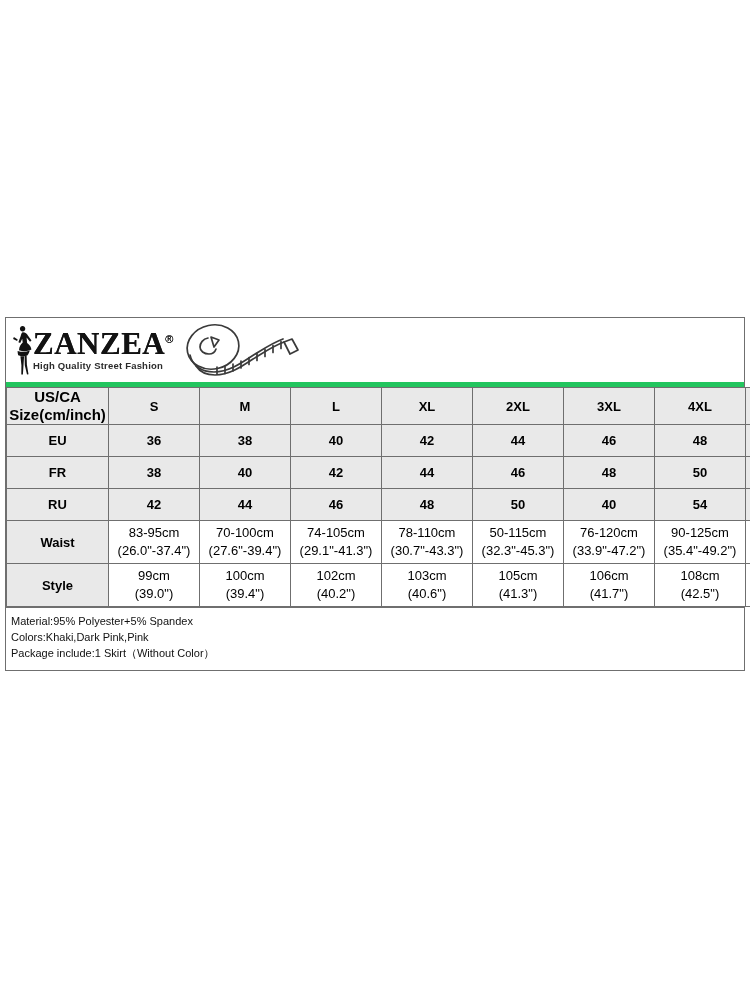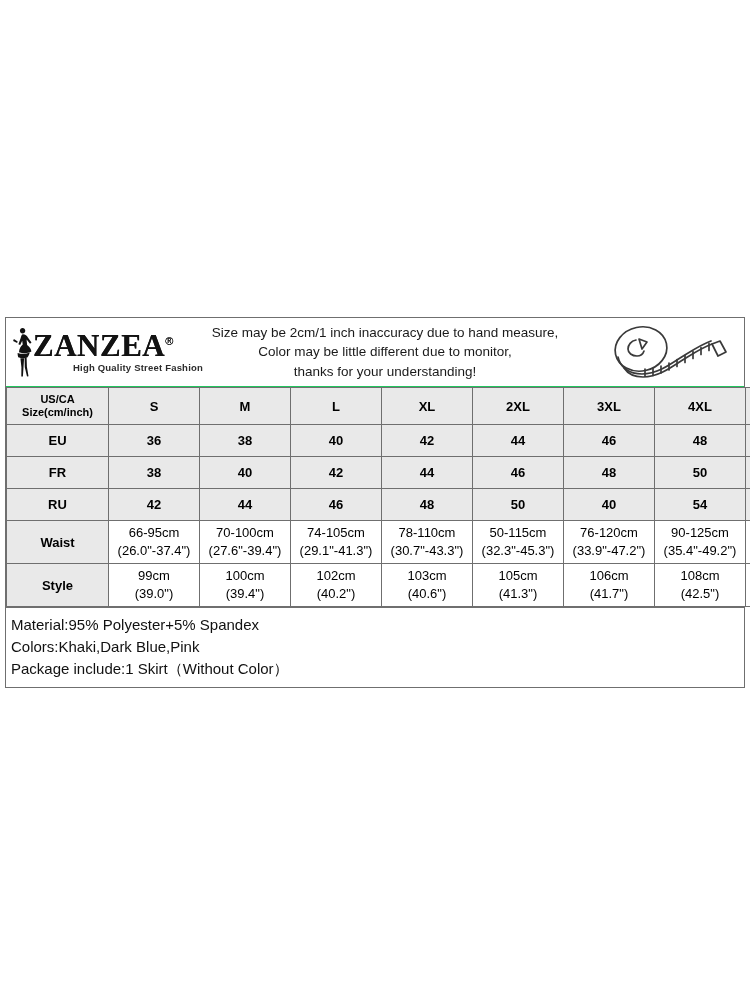--- a/index.html
+++ b/index.html
@@ -24,21 +24,21 @@
     border: 1px solid #6f6f6f;
     box-sizing: border-box;
     background: #ffffff;
   }
 
   
   .banner {
     display: flex;
     align-items: center;
     height: 69px;
-    border-bottom: 1px solid #22c55e;
+    border-bottom: 5px solid #22c55e;
     box-sizing: border-box;
   }
   .brand {
     width: 160px;
     flex: 0 0 160px;
     display: flex;
     align-items: center;
     padding-left: 4px;
     box-sizing: border-box;
   }
@@ -67,21 +67,20 @@
     font-weight: normal;
     font-family: "Liberation Sans", sans-serif;
   }
   .brand-tag {
     font-size: 9.5px;
     font-weight: bold;
     letter-spacing: 0.2px;
     color: #2b2b2b;
     margin-top: 1px;
     white-space: nowrap;
-    margin-left: 40px;
   }
   .notice {
     flex: 1 1 auto;
     text-align: center;
     font-size: 13.5px;
     line-height: 1.45;
     color: #1a1a1a;
     padding-left: 10px;
   }
   .notice div { white-space: nowrap; }
@@ -108,36 +107,36 @@
     padding: 0;
   }
   col.label-col { width: 102px; }
   col.data-col  { width: 91px; }
 
   tr.head td, tr.shaded td { background: #e9e9e9; }
   tr.plain td { background: #ffffff; }
   td.label { background: #e9e9e9 !important; font-size: 13.5px; }
 
   tr.head td { height: 36px; }
-  tr.head td.label { line-height: 1.18; font-size: 11px; }
+  tr.head td.label { line-height: 1.18; font-size: 15px; }
   tr.shaded td { height: 31px; }
   tr.plain td { height: 42px; }
 
   .two-line {
     font-weight: normal;
     font-size: 12.5px;
     line-height: 1.35;
   }
   .two-line b { font-weight: normal; display: block; }
 
   
   .desc {
     border-top: 1px solid #6f6f6f;
     padding: 6px 5px 8px 5px;
-    font-size: 15px;
+    font-size: 11px;
     line-height: 1.45;
     color: #111;
   }
   .desc div { white-space: nowrap; }
 </style>
 </head>
 <body>
 
 <div id="size-chart">
 
@@ -151,25 +150,20 @@
         <path fill="#111" d="M10.4 32.2c1.2.2 2.5.2 3.7.1l-.6 8.9-.6 9.4h-1.6l.1-9.4z"></path>
         <path fill="#111" d="M14.6 32.1c.7-.1 1.4-.3 2-.5l.3 9.1 1.6 9.6-1.5.3-2.2-9.3z"></path>
         <path fill="#111" d="M3.9 13.1l3.8 2.4-.6 1.5-4-1.9z"></path>
       </svg>
       <div class="brand-text">
         <div class="brand-word"><span>ZANZEA</span><span class="brand-reg">®</span></div>
         <div class="brand-tag">High Quality Street Fashion</div>
       </div>
     </div>
 
-    <div class="notice">
-      <div>Size may be 2cm/1 inch inaccuracy due to hand measure,</div>
-      <div>Color may be little different due to monitor,</div>
-      <div>thanks for your understanding!</div>
-    </div>
 
     <div class="tape">
       <svg width="128" height="58" viewBox="0 0 128 58">
         <g fill="none" stroke="#3a3a3a" stroke-width="1.7" stroke-linejoin="round" stroke-linecap="round">
           <ellipse cx="36" cy="26" rx="26" ry="22" transform="rotate(-12 36 26)"></ellipse>
           <path d="M31 17c-5 1-8 5-8 9 0 4 4 7 9 7 3 0 6-2 7-5"></path>
           <path d="M34 16l8 3-5 7z"></path>
           <path d="M13 34c2 10 11 17 24 17 14 0 26-8 38-16 10-6 20-13 31-17"></path>
           <path d="M19 45c4 6 11 9 19 9 14 0 26-8 38-16 10-6 20-13 31-17"></path>
           <path d="M107 21l8-3 6 11-8 4z"></path>
@@ -239,21 +233,21 @@
         <td>48</td>
         <td>50</td>
         <td>40</td>
         <td>54</td>
         <td>56</td>
       </tr>
 
       <tr class="plain">
         <td class="label">Waist</td>
         <td class="two-line">
-          <b>66-95cm</b>
+          <b>83-95cm</b>
           <b>(26.0"-37.4")</b>
         </td>
         <td class="two-line">
           <b>70-100cm</b>
           <b>(27.6"-39.4")</b>
         </td>
         <td class="two-line">
           <b>74-105cm</b>
           <b>(29.1"-41.3")</b>
         </td>
@@ -312,17 +306,17 @@
         <td class="two-line">
           <b>109cm</b>
           <b>(42.9")</b>
         </td>
       </tr>
     </tbody>
   </table>
 
   <div class="desc">
     <div>Material:95% Polyester+5% Spandex</div>
-    <div>Colors:Khaki,Dark Blue,Pink</div>
+    <div>Colors:Khaki,Dark Pink,Pink</div>
     <div>Package include:1 Skirt（Without Color）</div>
   </div>
 
 </div>
 
 </body></html>

